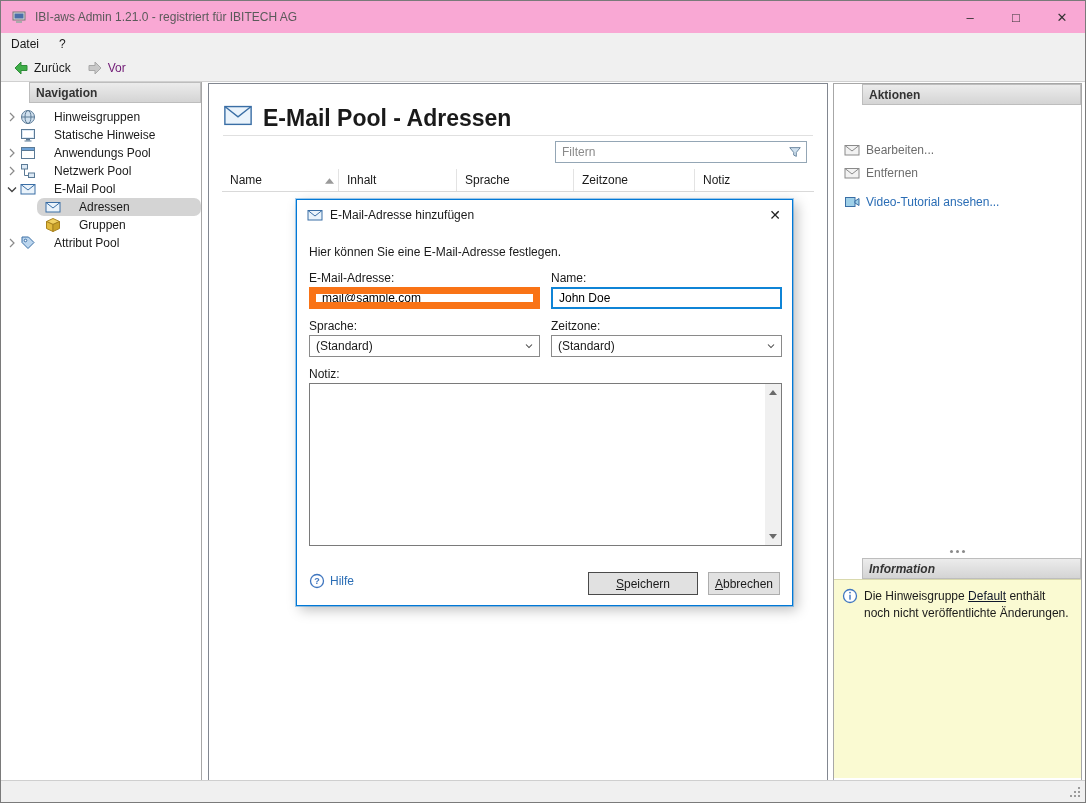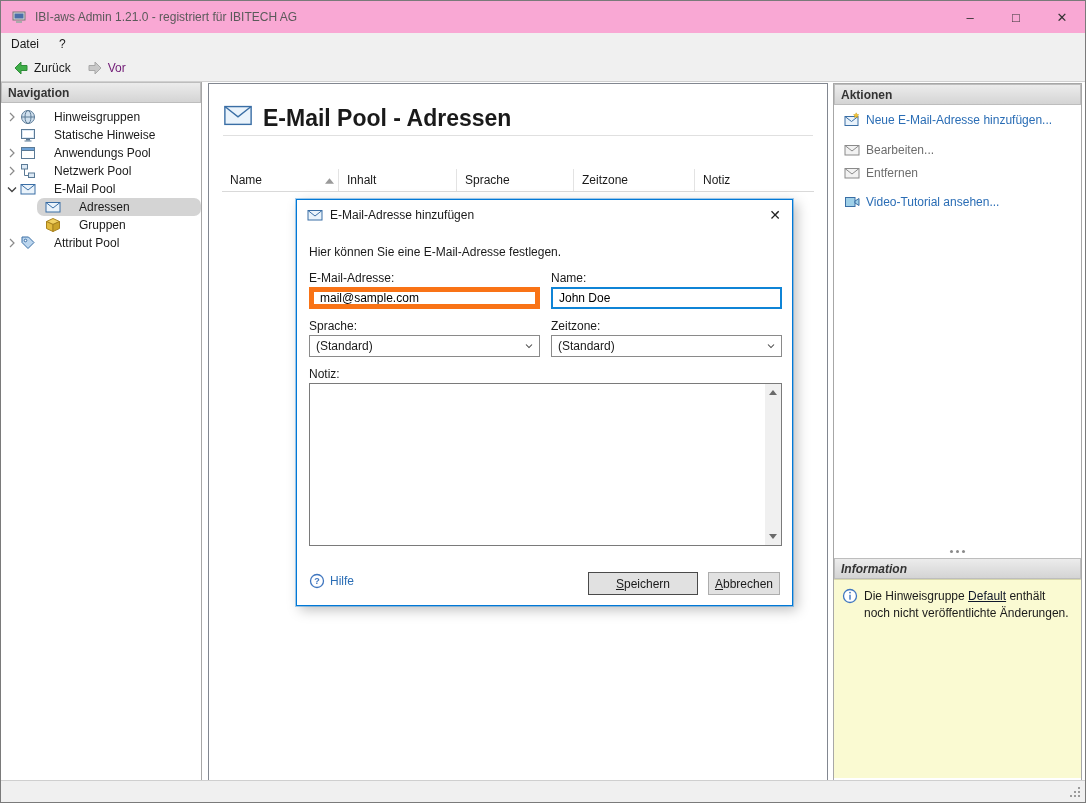--- a/index.html
+++ b/index.html
@@ -15,21 +15,21 @@
 
   
   .menubar { position:absolute; left:0; top:32px; right:0; height:21px; background:#f0f0f0; display:flex; align-items:center; }
   .menu-item { padding:0 10px; height:100%; display:flex; align-items:center; color:#1a1a1a; }
   .toolbar { position:absolute; left:0; top:53px; right:0; height:28px; background:#f0f0f0; border-bottom:1px solid #d0d0d0; display:flex; align-items:center; padding-left:6px; gap:4px; }
   .tool-btn { display:flex; align-items:center; gap:5px; padding:3px 6px; }
   .tool-btn.disabled { color:#701a75; }
   .ic16 { width:16px; height:16px; display:inline-block; flex:0 0 16px; }
 
   
-  .panel-header { height:21px; background:linear-gradient(#ececec,#d4d4d4); border:1px solid #bdbdbd; display:flex; align-items:center; padding-left:6px; font-weight:bold; color:#333; }
+  .panel-header { height:21px; background:linear-gradient(#ececec,#d4d4d4); border:1px solid #bdbdbd; display:flex; align-items:center; padding-left:6px; font-weight:bold; color:#333;margin-left:28px; }
 
   
   .nav-panel { position:absolute; left:0; top:81px; width:201px; height:699px; background:#fff; border-right:1px solid #a7a7a7; }
   .tree { padding-top:5px; }
   .tree-row { height:18px; display:flex; align-items:center; padding-left:3px; }
   .tree-row .chev { width:16px; height:16px; display:flex; align-items:center; justify-content:center; flex:0 0 16px; }
   .tree-row .tlabel { margin-left:18px; white-space:nowrap; }
   .tree-row.child { margin-left:36px; padding-left:8px;border-radius:7px; }
   .tree-row.selected { background:#d4d4d4; }
 
@@ -46,21 +46,21 @@
   .th { display:flex; align-items:center; padding-left:8px; border-right:1px solid #e3e3e3; color:#1a1a1a; }
   .th:last-child { border-right:0; }
   .th .sort { margin-left:auto; margin-right:4px; }
 
   
   .dialog { position:absolute; left:295px; top:198px; width:497px; height:407px; background:#fff; border:1px solid #0078d7; box-shadow:0 0 0 1px rgba(0,120,215,.35), 4px 4px 12px rgba(0,0,0,.25); z-index:10; }
   .dlg-title { position:absolute; left:0; top:0; right:0; height:30px; display:flex; align-items:center; padding-left:10px; gap:7px; }
   .dlg-close { position:absolute; right:0; top:0; width:34px; height:30px; display:flex; align-items:center; justify-content:center; font-size:14px; color:#222; }
   .dlg-desc { position:absolute; left:12px; top:45px; }
   .f-label { position:absolute; font-size:12px; }
-  .f-input { position:absolute; height:22px; border:5px solid #f97316; padding:0 6px; font-size:12px; outline:0; }
+  .f-input { position:absolute; height:22px; border:7px solid #f97316; padding:0 6px; font-size:12px; outline:0; }
   .f-input.focused { border:2px solid #0f84d6; }
   .sel { position:absolute; height:22px; border:1px solid #8a8a8a; background:#fff; display:flex; align-items:center; padding-left:6px; }
   .sel .sel-chev { margin-left:auto; width:20px; display:flex; align-items:center; justify-content:center; }
   .note-area { position:absolute; left:12px; top:183px; width:473px; height:163px; border:1px solid #7a7a7a; resize:none; outline:0; font-size:12px; padding:4px 22px 4px 6px; }
   .fake-scroll { position:absolute; left:468px; top:184px; width:16px; height:161px; background:#f0f0f0; display:flex; flex-direction:column; justify-content:space-between; align-items:center; }
   .sb-up { width:0; height:0; border-left:4px solid transparent; border-right:4px solid transparent; border-bottom:5px solid #6a6a6a; margin-top:6px; }
   .sb-down { width:0; height:0; border-left:4px solid transparent; border-right:4px solid transparent; border-top:5px solid #6a6a6a; margin-bottom:6px; }
   .help-link { position:absolute; left:12px; top:373px; display:flex; align-items:center; gap:5px; color:#2a6db5; }
   .btn { position:absolute; height:23px; background:#e1e1e1; border:1px solid #adadad; font-size:12px; display:flex; align-items:center; justify-content:center; color:#1a1a1a; }
   .btn span { display:inline-block; }
@@ -234,20 +234,28 @@
   <div class="main-panel">
     <span class="main-head-ic">
       <svg viewBox="0 0 32 32" width="30" height="30">
           <rect x="2" y="7" width="28" height="19" fill="#eaf3fb" stroke="#3a6ea5" stroke-width="1.5"></rect>
           <path d="M2 7 L16 18 L30 7" fill="none" stroke="#3a6ea5" stroke-width="1.5"></path>
         </svg>
     </span>
     <div class="main-title">E-Mail Pool - Adressen</div>
     <div class="title-sep"></div>
 
+    <div class="filter-box">
+      <input type="text" placeholder="Filtern" style="">
+      <span class="funnel-wrap">
+        <svg viewBox="0 0 16 16" width="14" height="14">
+            <path d="M2 3 H14 L9.5 8.5 V13 L6.5 11.5 V8.5 Z" fill="#cfe0ee" stroke="#5b7a96"></path>
+          </svg>
+      </span>
+    </div>
 
     <div class="thead">
       <div class="th" style="width:117px">
         <span>Name</span>
         <span class="sort"><svg viewBox="0 0 10 6" width="9" height="6">
               <path d="M5 0 L10 6 H0 Z" fill="#9a9a9a"></path>
             </svg></span>
       </div>
       <div class="th" style="width:118px">
         <span>Inhalt</span>
@@ -319,28 +327,20 @@
         <span class="ak">Speichern</span>
       </button>
     <button class="btn btn-cancel">
         <span class="ak">Abbrechen</span>
       </button>
   </div>
 
   <div class="right-col">
     <div class="panel-header">Aktionen</div>
 
-    <div class="action-item enabled" style="top:26px">
-      <span class="ic16"><svg viewBox="0 0 16 16" width="16" height="16">
-            <rect x="1" y="4.5" width="13" height="9" fill="#eaf3fb" stroke="#3a6ea5"></rect>
-            <path d="M1 4.5 L7.5 9.5 L14 4.5" fill="none" stroke="#3a6ea5"></path>
-            <path d="M12.2 0.8 L13 2.4 L14.8 2.7 L13.5 3.9 L13.8 5.7 L12.2 4.8 L10.6 5.7 L10.9 3.9 L9.6 2.7 L11.4 2.4 Z" fill="#f4c430" stroke="#c89a1e" stroke-width="0.5"></path>
-          </svg></span>
-      <span>Neue E-Mail-Adresse hinzufügen...</span>
-    </div>
     <div class="action-item disabled" style="top:56px">
       <span class="ic16"><svg viewBox="0 0 16 16" width="16" height="16">
             <rect x="1" y="3.5" width="14" height="9.5" fill="#f2f2f2" stroke="#8a8a8a"></rect>
             <path d="M1 3.5 L8 9 L15 3.5" fill="none" stroke="#8a8a8a"></path>
           </svg></span>
       <span>Bearbeiten...</span>
     </div>
     <div class="action-item disabled" style="top:79px">
       <span class="ic16"><svg viewBox="0 0 16 16" width="16" height="16">
             <rect x="1" y="3.5" width="14" height="9.5" fill="#f2f2f2" stroke="#8a8a8a"></rect>

